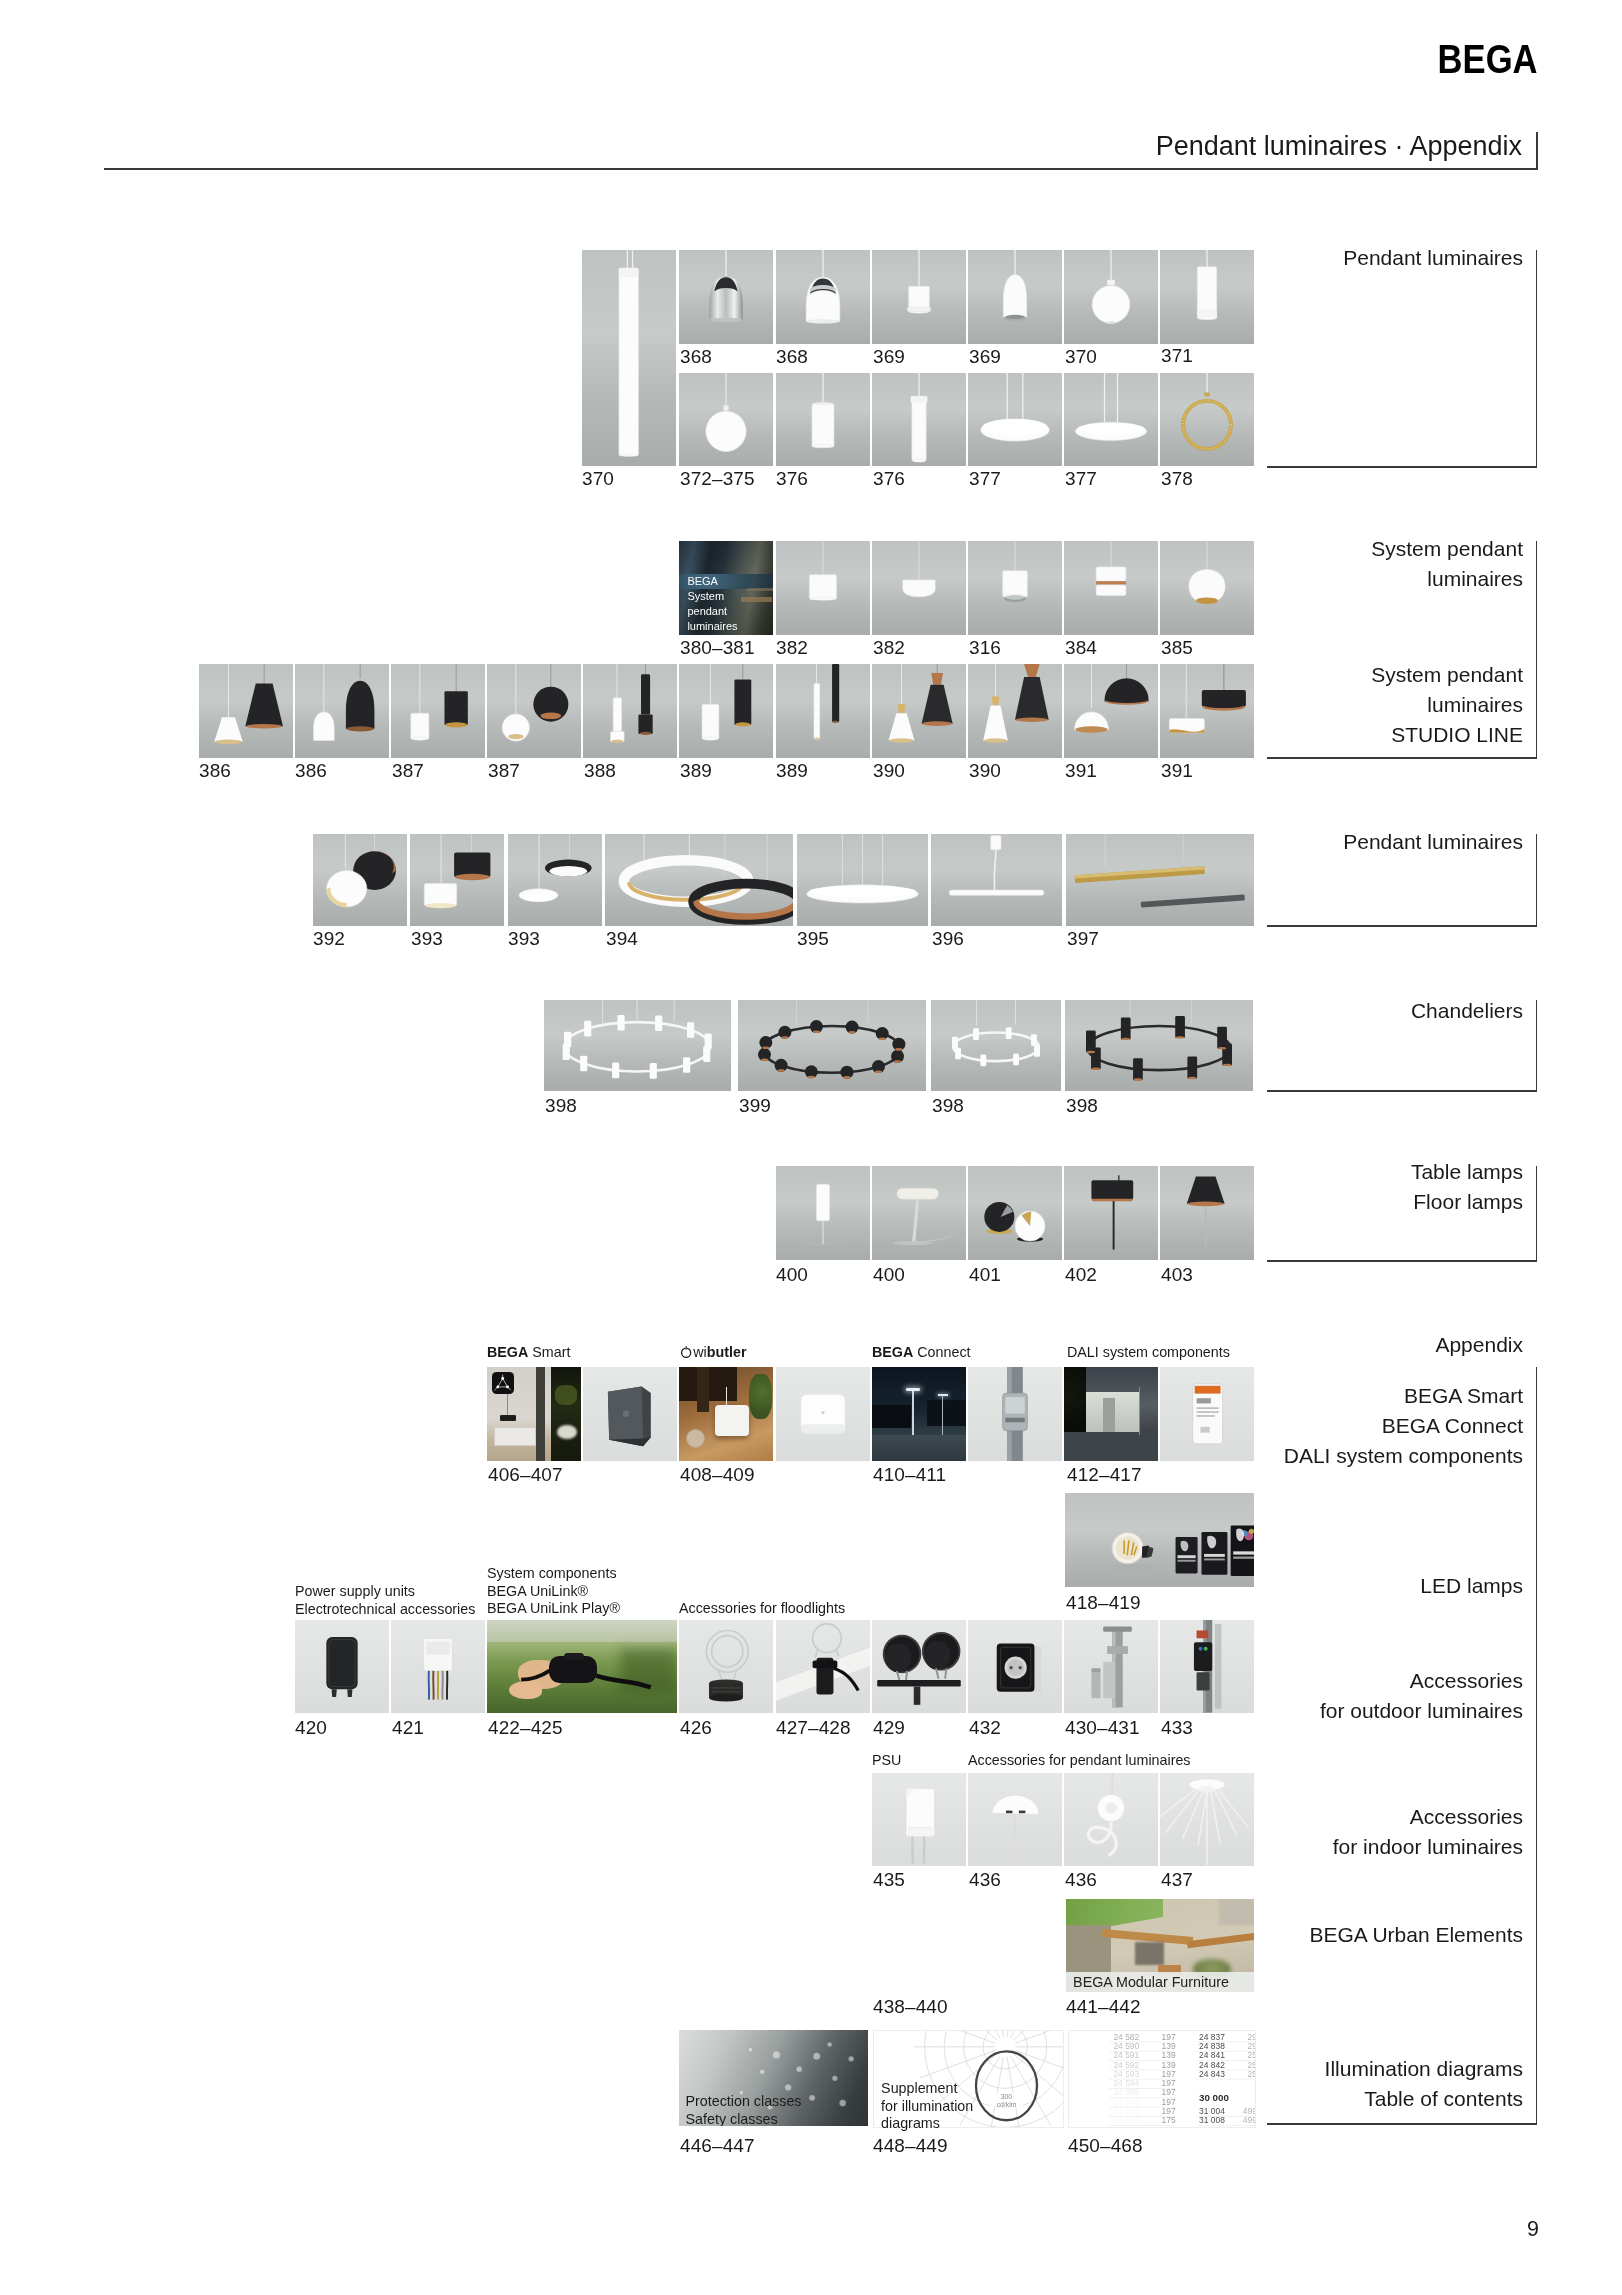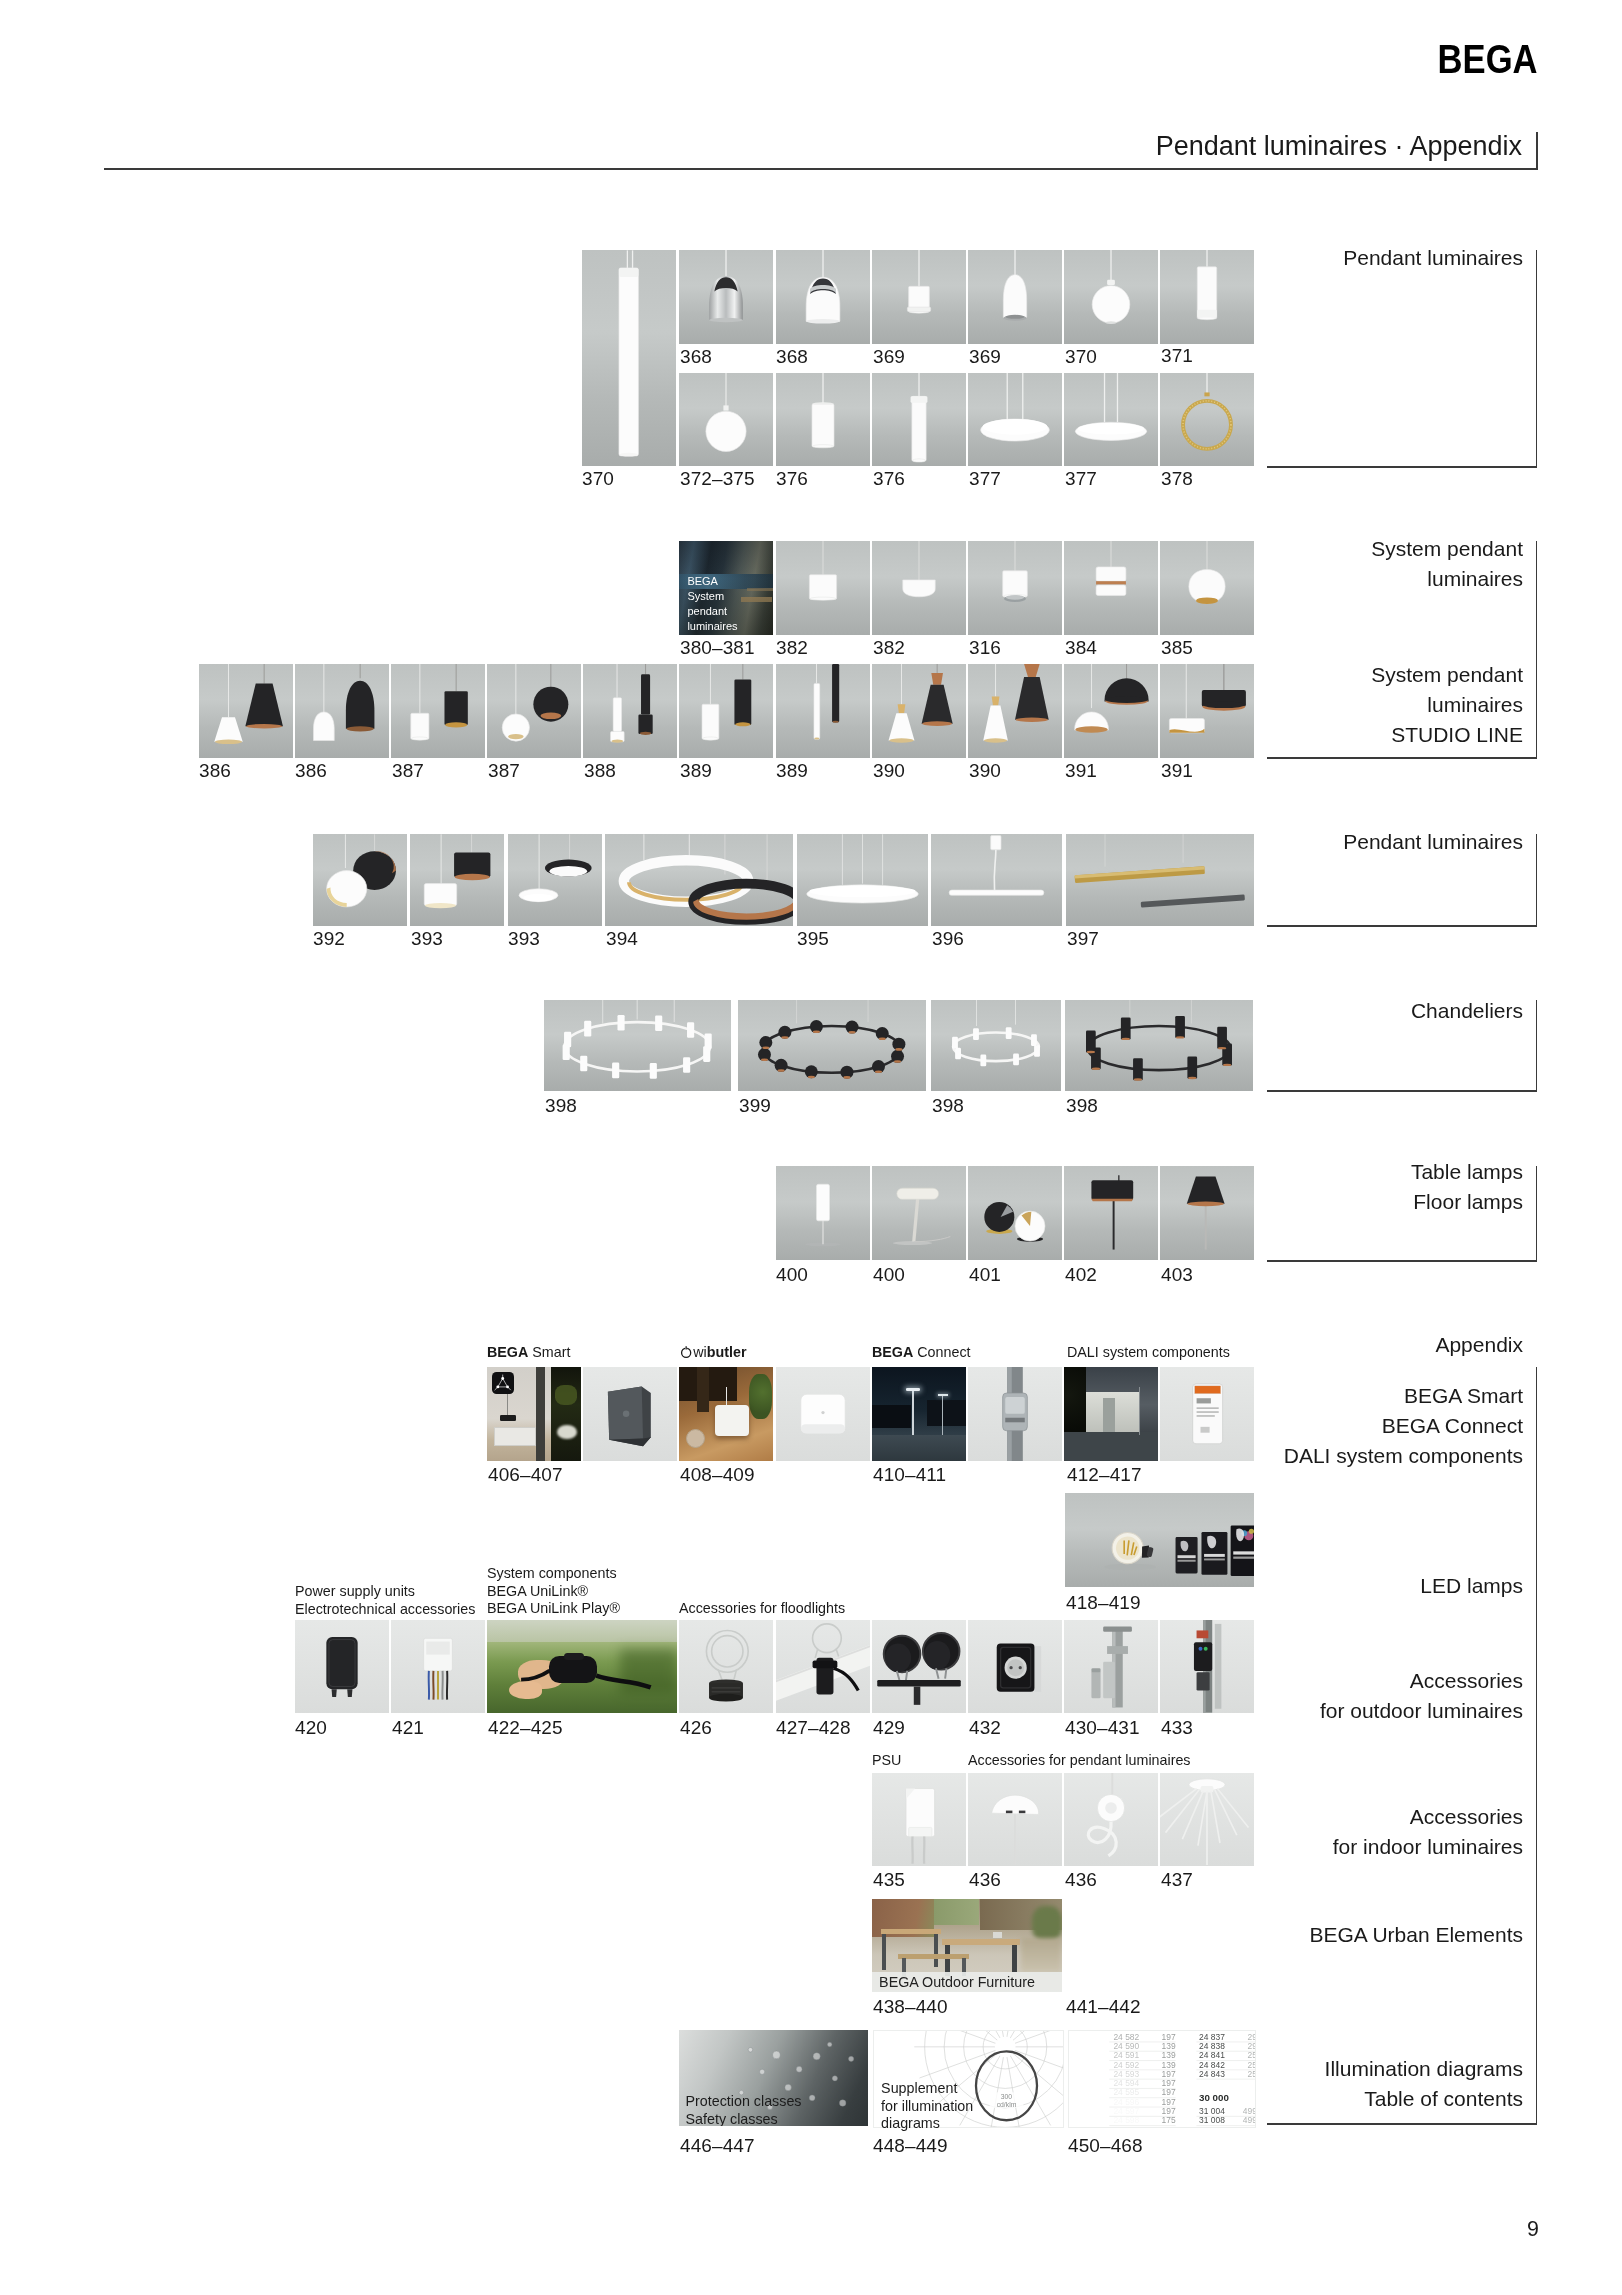--- a/index.html
+++ b/index.html
@@ -1019,42 +1019,35 @@
           <path d="M56,24 L-4,70"></path>
           <path d="M72,28 L72,142"></path>
         </g>
       </svg>
     </div>
 
 <div class="n" style="left:1161px;top:1870px">437</div>
 
 <div class="rl" style="top:1920px;">BEGA Urban Elements</div>
 
-<div class="th" style="left:872px;top:1899px;width:190px;height:93px;overflow:hidden">
-      <div style="position:absolute;inset:0;background:linear-gradient(180deg,#9a8a70 0%,#b0a58e 30%,#ccc6b8 60%,#d5d0c4 100%)"></div>
-      <div style="position:absolute;left:0;top:0;width:62px;height:38px;background:linear-gradient(100deg,#8a6248,#9a7252 70%,#8a8a5a)"></div>
-      <div style="position:absolute;left:62px;top:0;width:45px;height:26px;background:linear-gradient(90deg,#8a9a6a,#9aa87a)"></div>
-      <div style="position:absolute;left:108px;top:0;width:82px;height:31px;background:linear-gradient(90deg,#7a6a50,#948a6e)"></div>
-      <div style="position:absolute;left:160px;top:6.5px;width:30px;height:36px;background:#6a7a4a;border-radius:40%;filter:blur(1.9px)"></div>
-      <div style="position:absolute;left:9px;top:30px;width:60px;height:5.2px;background:#c9a878"></div>
-      <div style="position:absolute;left:10.4px;top:35px;width:3.9px;height:36px;background:#4a4e50"></div>
-      <div style="position:absolute;left:62px;top:35px;width:3.9px;height:32.5px;background:#4a4e50"></div>
-      <div style="position:absolute;left:70px;top:40px;width:78px;height:5.8px;background:#c9aa7c"></div>
-      <div style="position:absolute;left:73px;top:46px;width:4.5px;height:31px;background:#3e4244"></div>
-      <div style="position:absolute;left:140px;top:46px;width:4.5px;height:27px;background:#3e4244"></div>
-      <div style="position:absolute;left:26px;top:55px;width:71px;height:4.5px;background:#bca070"></div>
-      <div style="position:absolute;left:30px;top:59px;width:3.9px;height:19.5px;background:#54585a"></div>
-      <div style="position:absolute;left:90px;top:59px;width:3.9px;height:18px;background:#54585a"></div>
-      <div style="position:absolute;left:149px;top:39px;width:40px;height:34px;background:linear-gradient(180deg,#b2a88e,#cac2ae);filter:blur(1.9px)"></div>
-      <div style="position:absolute;left:121px;top:32.5px;width:9px;height:6.5px;background:#d9d9d4"></div>
-      <div class="cap">BEGA Outdoor Furniture</div>
-    </div>
 
 <div class="n" style="left:873px;top:1997px">438–440</div>
 
+<div class="th" style="left:1066px;top:1899px;width:188px;height:93px;overflow:hidden">
+      <div style="position:absolute;inset:0;background:linear-gradient(170deg,#ccc4ae,#d2cab4 50%,#bcb4a0)"></div>
+      <div style="position:absolute;left:0;top:0;width:97px;height:35px;background:linear-gradient(100deg,#73a045,#7fae52 55%,#8ab45e);transform:skewY(-10deg);transform-origin:0 0"></div>
+      <div style="position:absolute;left:0;top:26px;width:45px;height:68px;background:#9a947e"></div>
+      <div style="position:absolute;left:36px;top:34px;width:91px;height:8.4px;background:#bd8a48;transform:rotate(5deg)"></div>
+      <div style="position:absolute;left:121px;top:38px;width:69px;height:7.1px;background:#b97f3e;transform:rotate(-7deg)"></div>
+      <div style="position:absolute;left:69px;top:43px;width:29px;height:23.4px;background:#7a7468;filter:blur(1px)"></div>
+      <div style="position:absolute;left:92px;top:66px;width:23.4px;height:9px;background:#b9854a"></div>
+      <div style="position:absolute;left:127px;top:60px;width:38px;height:19.5px;background:radial-gradient(circle,#8a9a5e,#6a7a44);border-radius:50%;filter:blur(1.9px)"></div>
+      <div style="position:absolute;left:153px;top:0px;width:36px;height:26px;background:#c2bcae;filter:blur(1.3px)"></div>
+      <div class="cap">BEGA Modular Furniture</div>
+    </div>
 
 <div class="n" style="left:1066px;top:1997px">441–442</div>
 
 <div class="rl" style="top:2054px;">Illumination diagrams<br>Table of contents</div>
 
 <div class="th" style="left:679px;top:2030px;width:189px;height:96px;overflow:hidden">
       <div style="position:absolute;inset:0;background:linear-gradient(115deg,#dcdedd 0%,#c2c6c5 22%,#9aa09f 45%,#5e6465 68%,#383e40 88%,#2e3436 100%)"></div>
       <svg style="position:absolute;left:0;top:0" width="189" height="96" viewBox="0 0 291 147">
         <g fill="rgba(255,255,255,0.5)" stroke="rgba(120,126,128,0.55)" stroke-width="1">
           <circle cx="150" cy="38" r="6"></circle>

